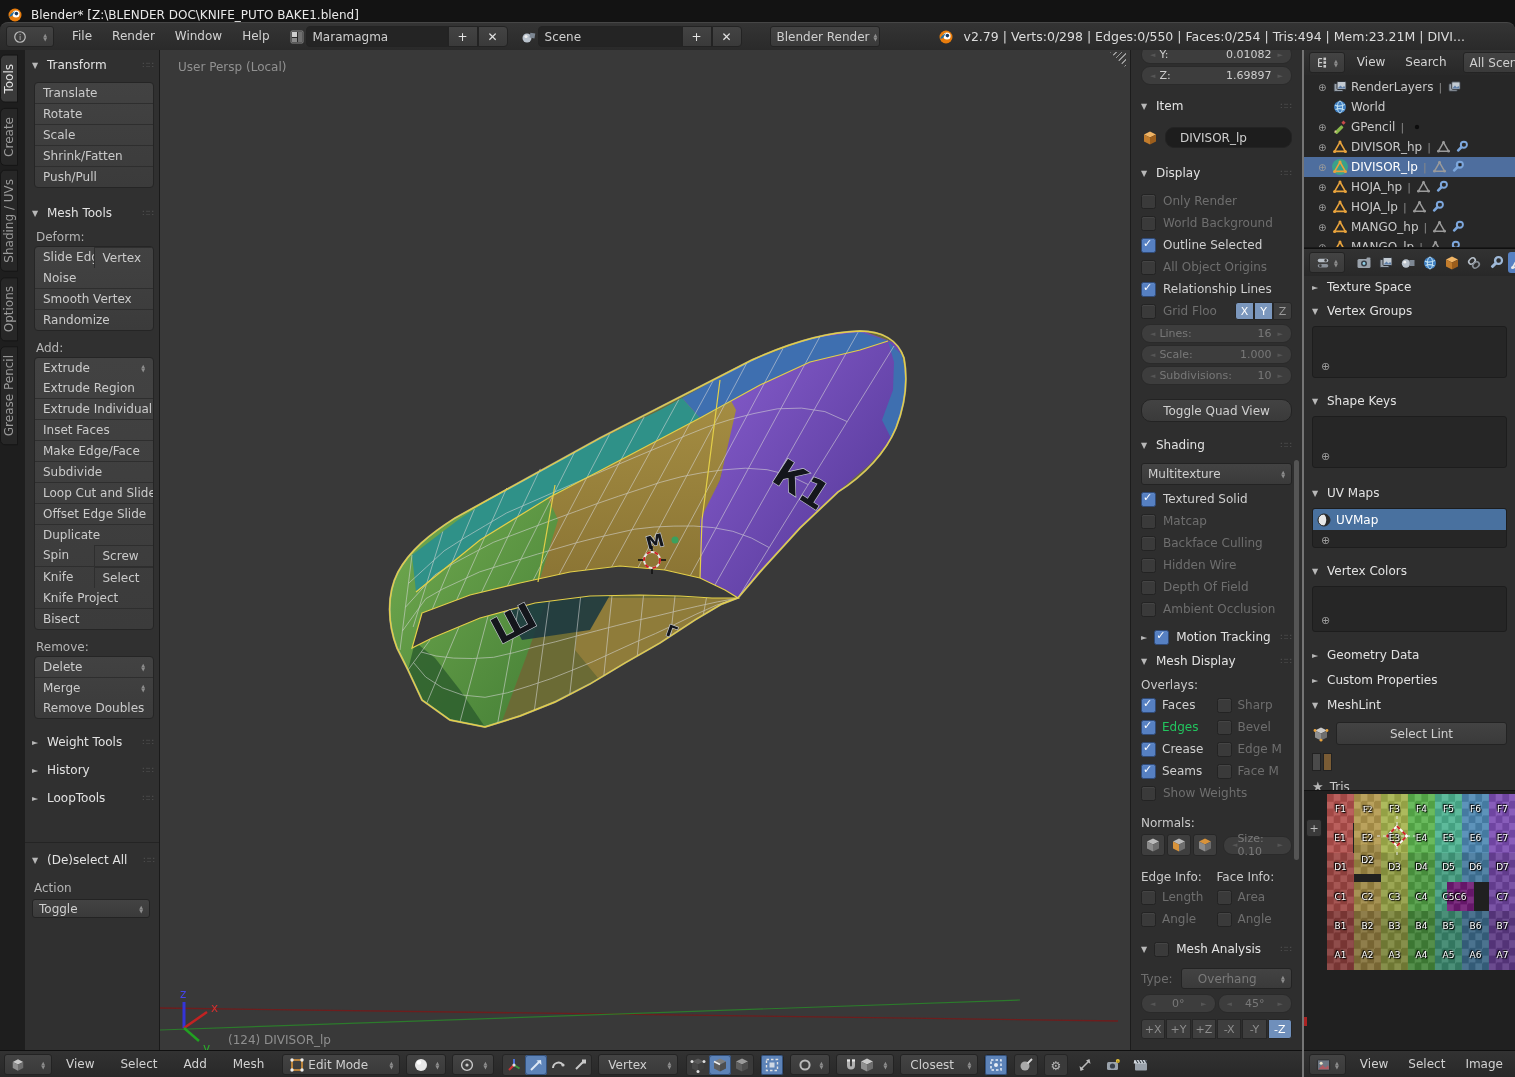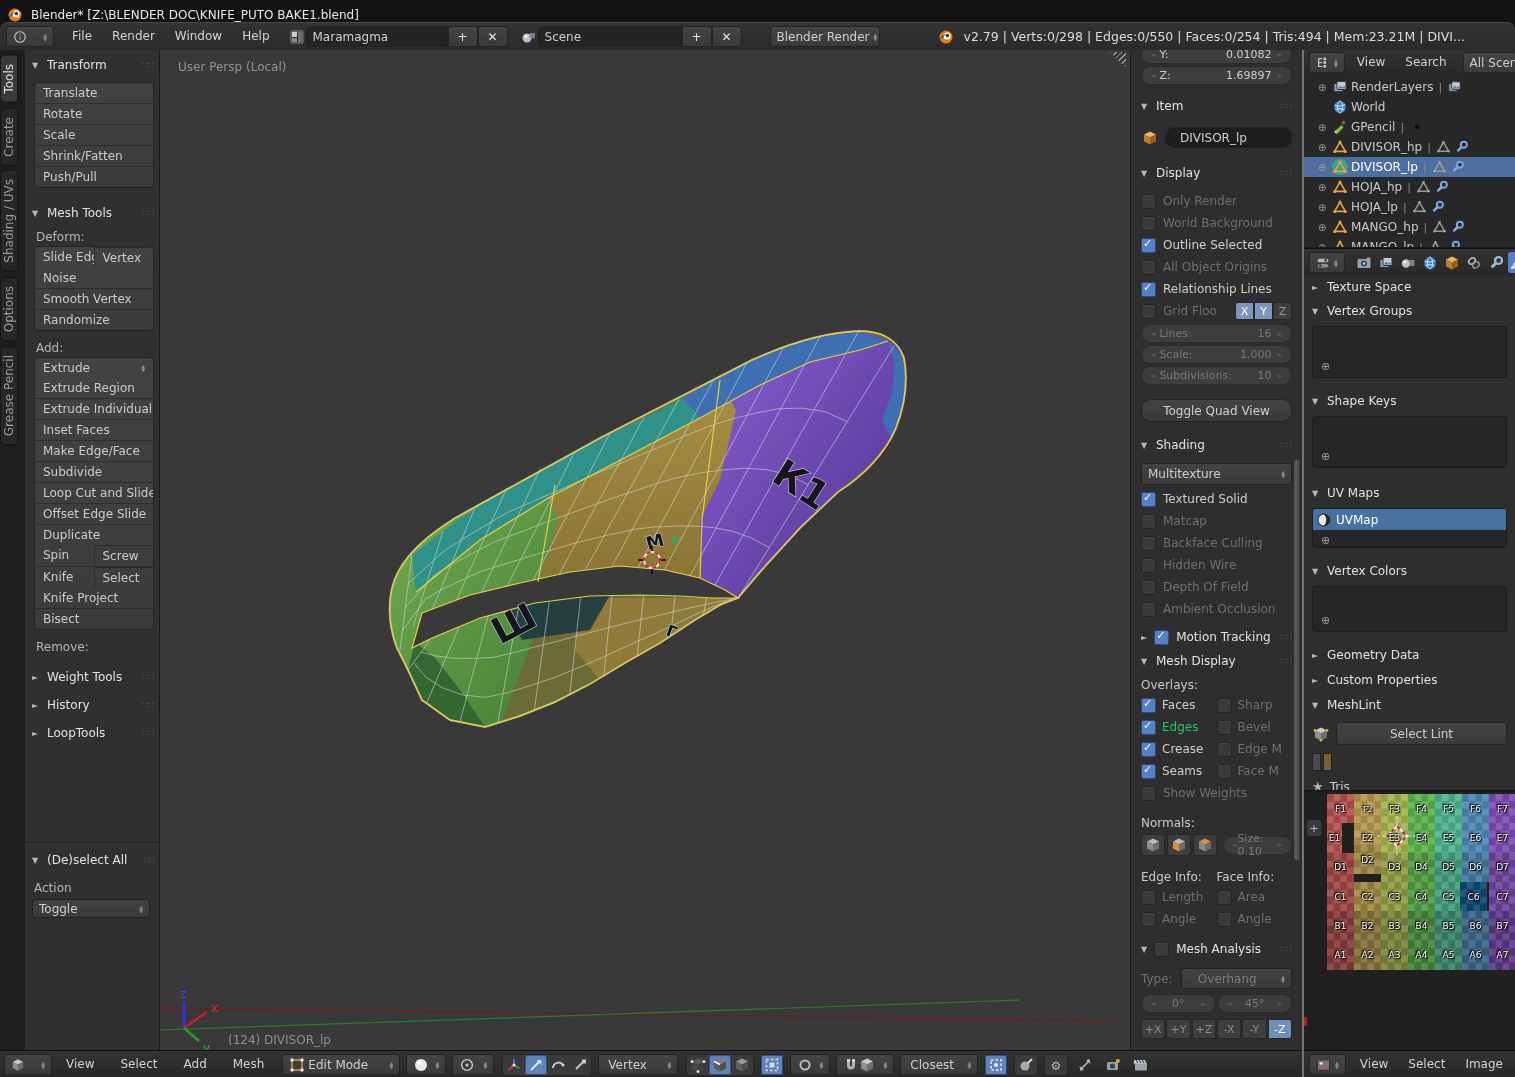--- a/index.html
+++ b/index.html
@@ -237,20 +237,35 @@
       <div id="addTail">
           <div class="btn">
             <span>Knife Project</span>
           </div>
           <div class="btn">
             <span>Bisect</span>
           </div>
         </div>
     </div>
     <div class="lbl" style="margin:10px 0 2px 4px">Remove:</div>
+    <div class="bgroup" style="margin-left:2px">
+      <div id="removeDDs">
+          <div class="btn">
+            <span>Delete</span>
+            <span class="chev">▲<span>▼</span></span>
+          </div>
+          <div class="btn">
+            <span>Merge</span>
+            <span class="chev">▲<span>▼</span></span>
+          </div>
+        </div>
+      <div class="btn">
+        <span>Remove Doubles</span>
+      </div>
+    </div>
     <div id="collapsedPanels" style="margin-top:14px">
         <div class="phdr" style="margin-top: 10px;">
           <span class="tri">►</span>
           <span>Weight Tools</span>
           <span class="grip">∷∷</span>
         </div>
         <div class="phdr" style="margin-top: 10px;">
           <span class="tri">►</span>
           <span>History</span>
           <span class="grip">∷∷</span>
@@ -1078,21 +1093,21 @@
       </div>
       <div class="uvcell" style="left: 108px; top: 0px; width: 27px; height: 29.3333px; background: rgb(77, 179, 145);">
         <span style="position: relative; z-index: 1;">F5</span>
       </div>
       <div class="uvcell" style="left: 135px; top: 0px; width: 27px; height: 29.3333px; background: rgb(77, 136, 179);">
         <span style="position: relative; z-index: 1;">F6</span>
       </div>
       <div class="uvcell" style="left: 162px; top: 0px; width: 27px; height: 29.3333px; background: rgb(124, 77, 179);">
         <span style="position: relative; z-index: 1;">F7</span>
       </div>
-      <div class="uvcell" style="left: 0px; top: 29.3333px; width: 15px; height: 29.3333px; background: rgb(179, 80, 77);">
+      <div class="uvcell" style="left: 0px; top: 29.3333px; width: 26px; height: 29.3333px; background: rgb(179, 80, 77);">
         <span style="position: relative; z-index: 1;">E1</span>
       </div>
       <div class="uvcell" style="left: 27px; top: 29.3333px; width: 27px; height: 29.3333px; background: rgb(179, 153, 77);">
         <span style="position: relative; z-index: 1;">E2</span>
       </div>
       <div class="uvcell" style="left: 54px; top: 29.3333px; width: 27px; height: 29.3333px; background: rgb(165, 179, 77);">
         <span style="position: relative; z-index: 1;">E3</span>
       </div>
       <div class="uvcell" style="left: 81px; top: 29.3333px; width: 27px; height: 29.3333px; background: rgb(90, 179, 77);">
         <span style="position: relative; z-index: 1;">E4</span>
@@ -1135,21 +1150,21 @@
       </div>
       <div class="uvcell" style="left: 54px; top: 88px; width: 27px; height: 29.3333px; background: rgb(145, 157, 67);">
         <span style="position: relative; z-index: 1;">C3</span>
       </div>
       <div class="uvcell" style="left: 81px; top: 88px; width: 27px; height: 29.3333px; background: rgb(79, 157, 67);">
         <span style="position: relative; z-index: 1;">C4</span>
       </div>
       <div class="uvcell" style="left: 108px; top: 88px; width: 27px; height: 29.3333px; background: rgb(67, 157, 127);">
         <span style="position: relative; z-index: 1;">C5</span>
       </div>
-      <div class="uvcell" style="left: 133px; top: 88px; width: 27px; height: 29.3333px; background: #0c4a6e;">
+      <div class="uvcell" style="left: 120px; top: 88px; width: 27px; height: 29.3333px; background: #701a75;">
         <span style="position: relative; z-index: 1;">C6</span>
       </div>
       <div class="uvcell" style="left: 162px; top: 88px; width: 27px; height: 29.3333px; background: rgb(109, 67, 157);">
         <span style="position: relative; z-index: 1;">C7</span>
       </div>
       <div class="uvcell" style="left: 0px; top: 117.333px; width: 27px; height: 29.3333px; background: rgb(132, 59, 57);">
         <span style="position: relative; z-index: 1;">B1</span>
       </div>
       <div class="uvcell" style="left: 27px; top: 117.333px; width: 27px; height: 29.3333px; background: rgb(132, 113, 57);">
         <span style="position: relative; z-index: 1;">B2</span>

